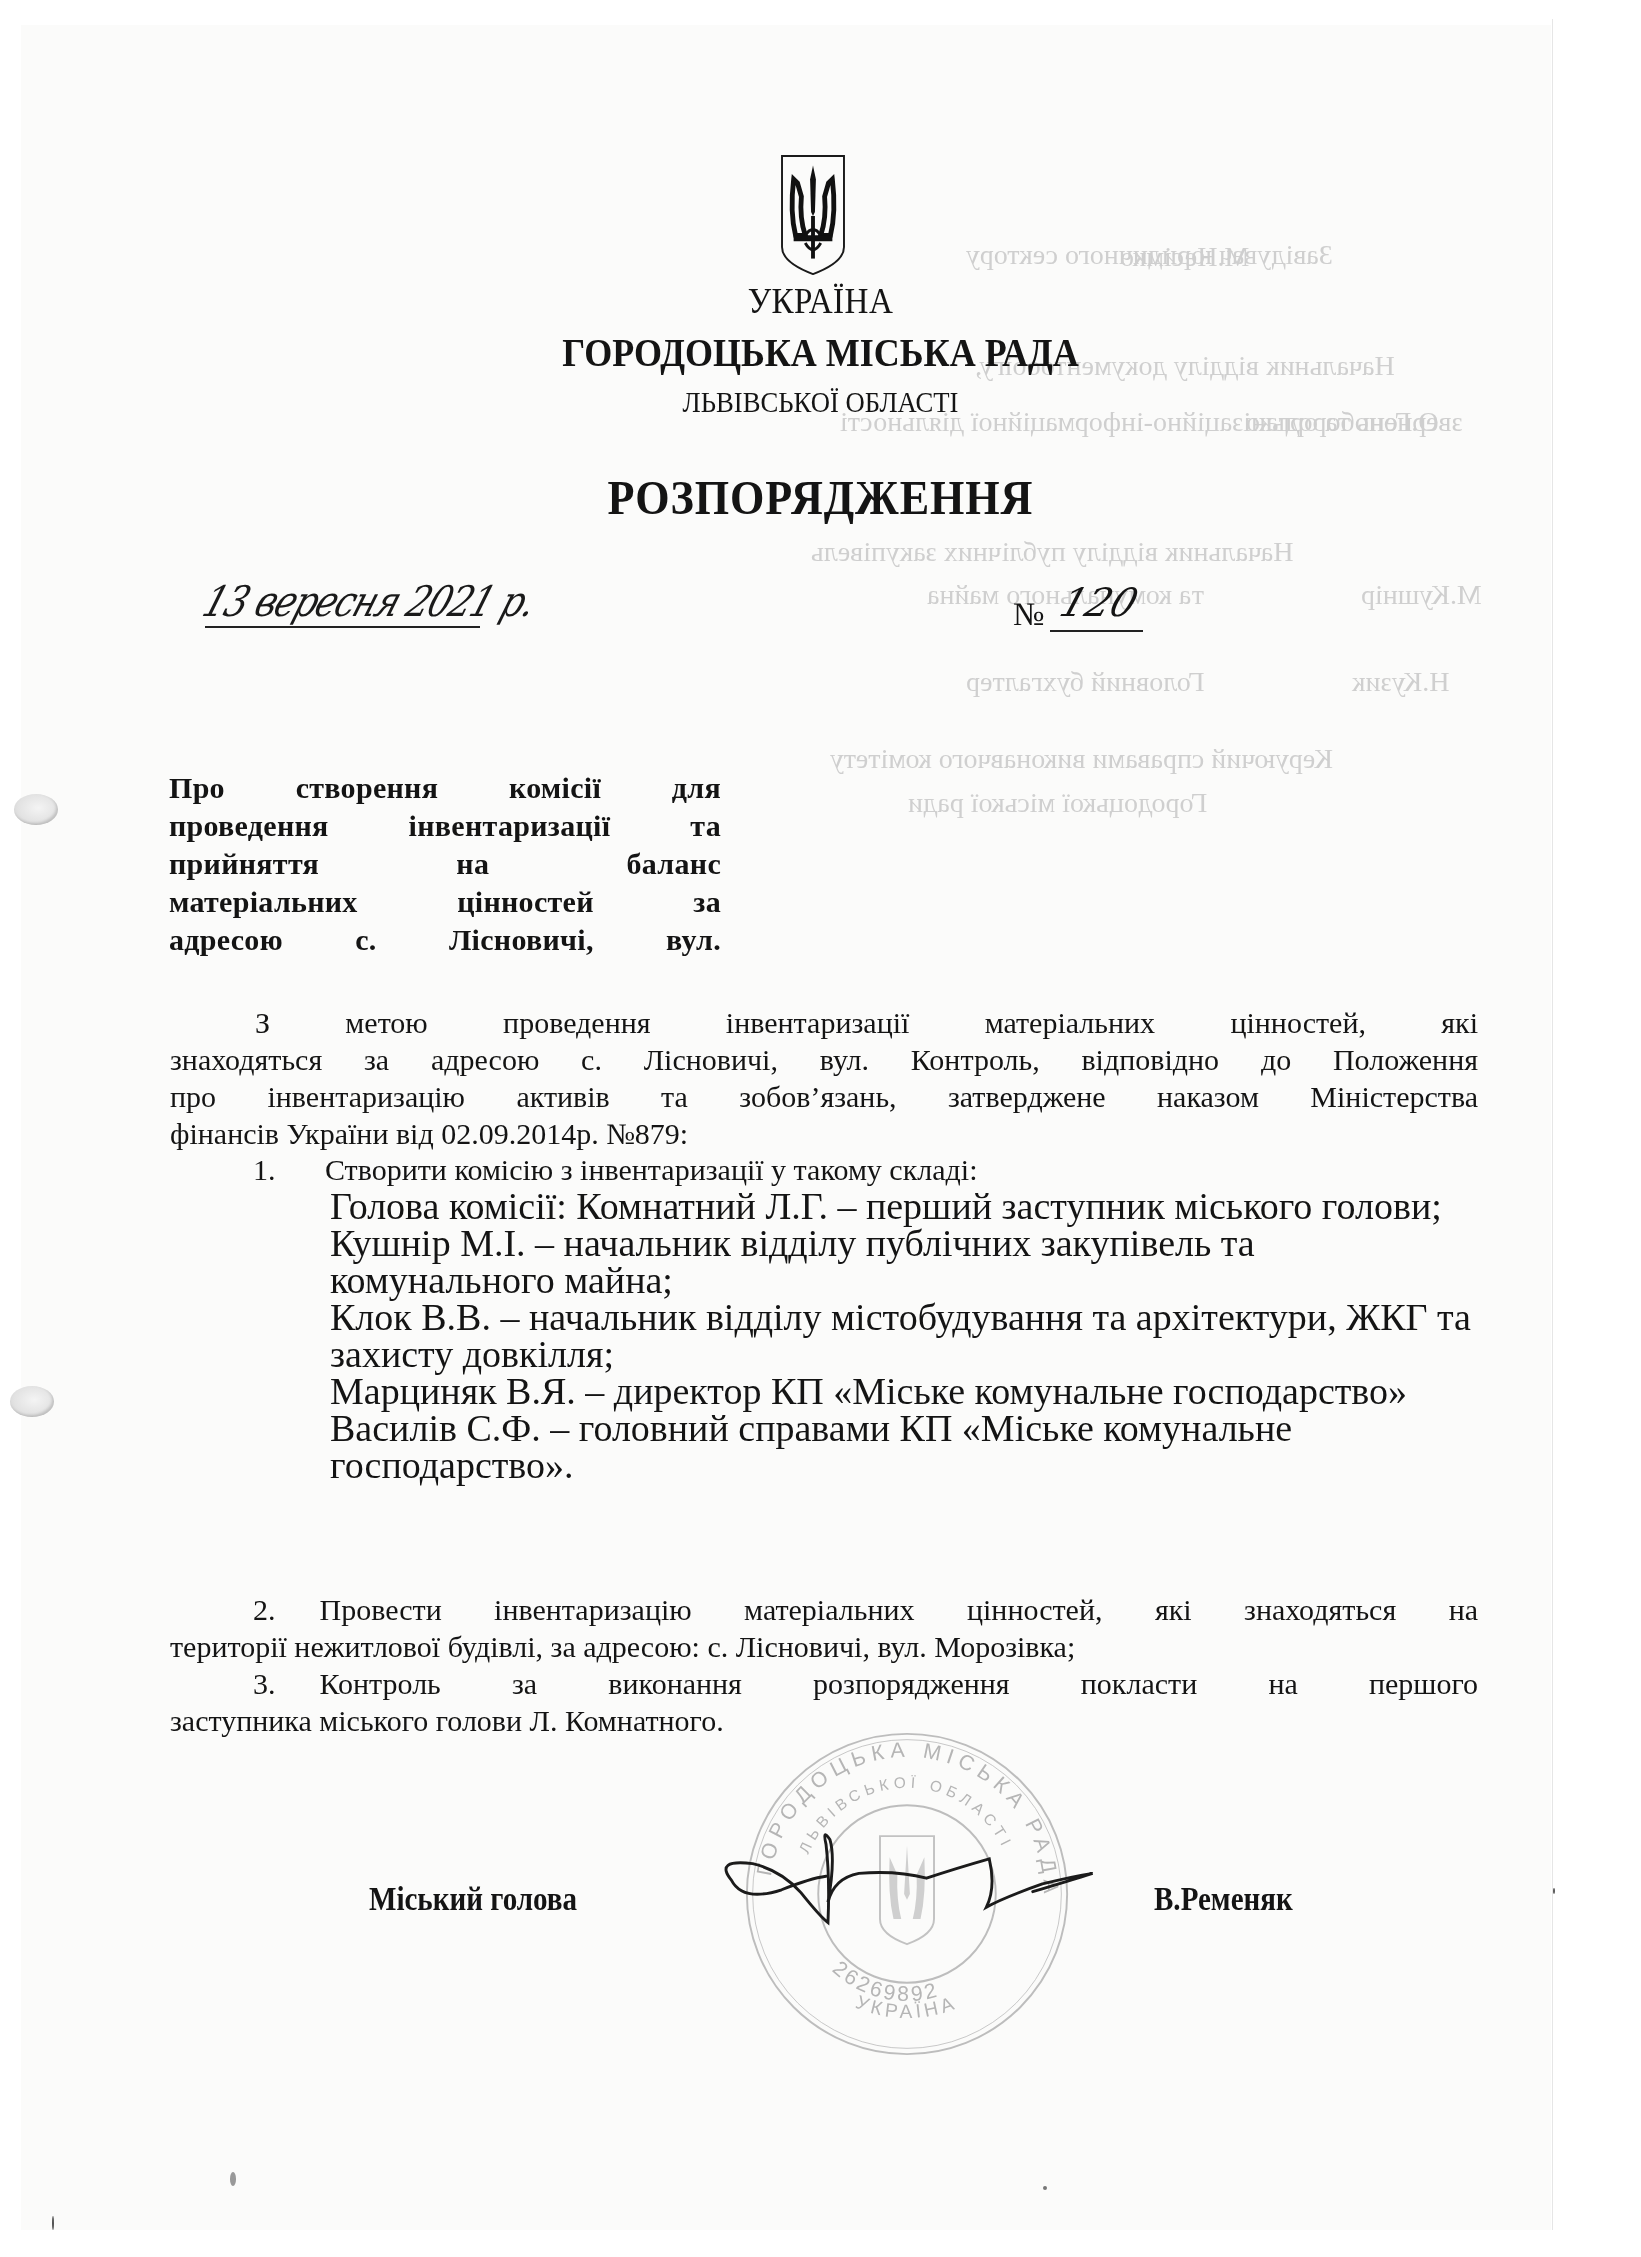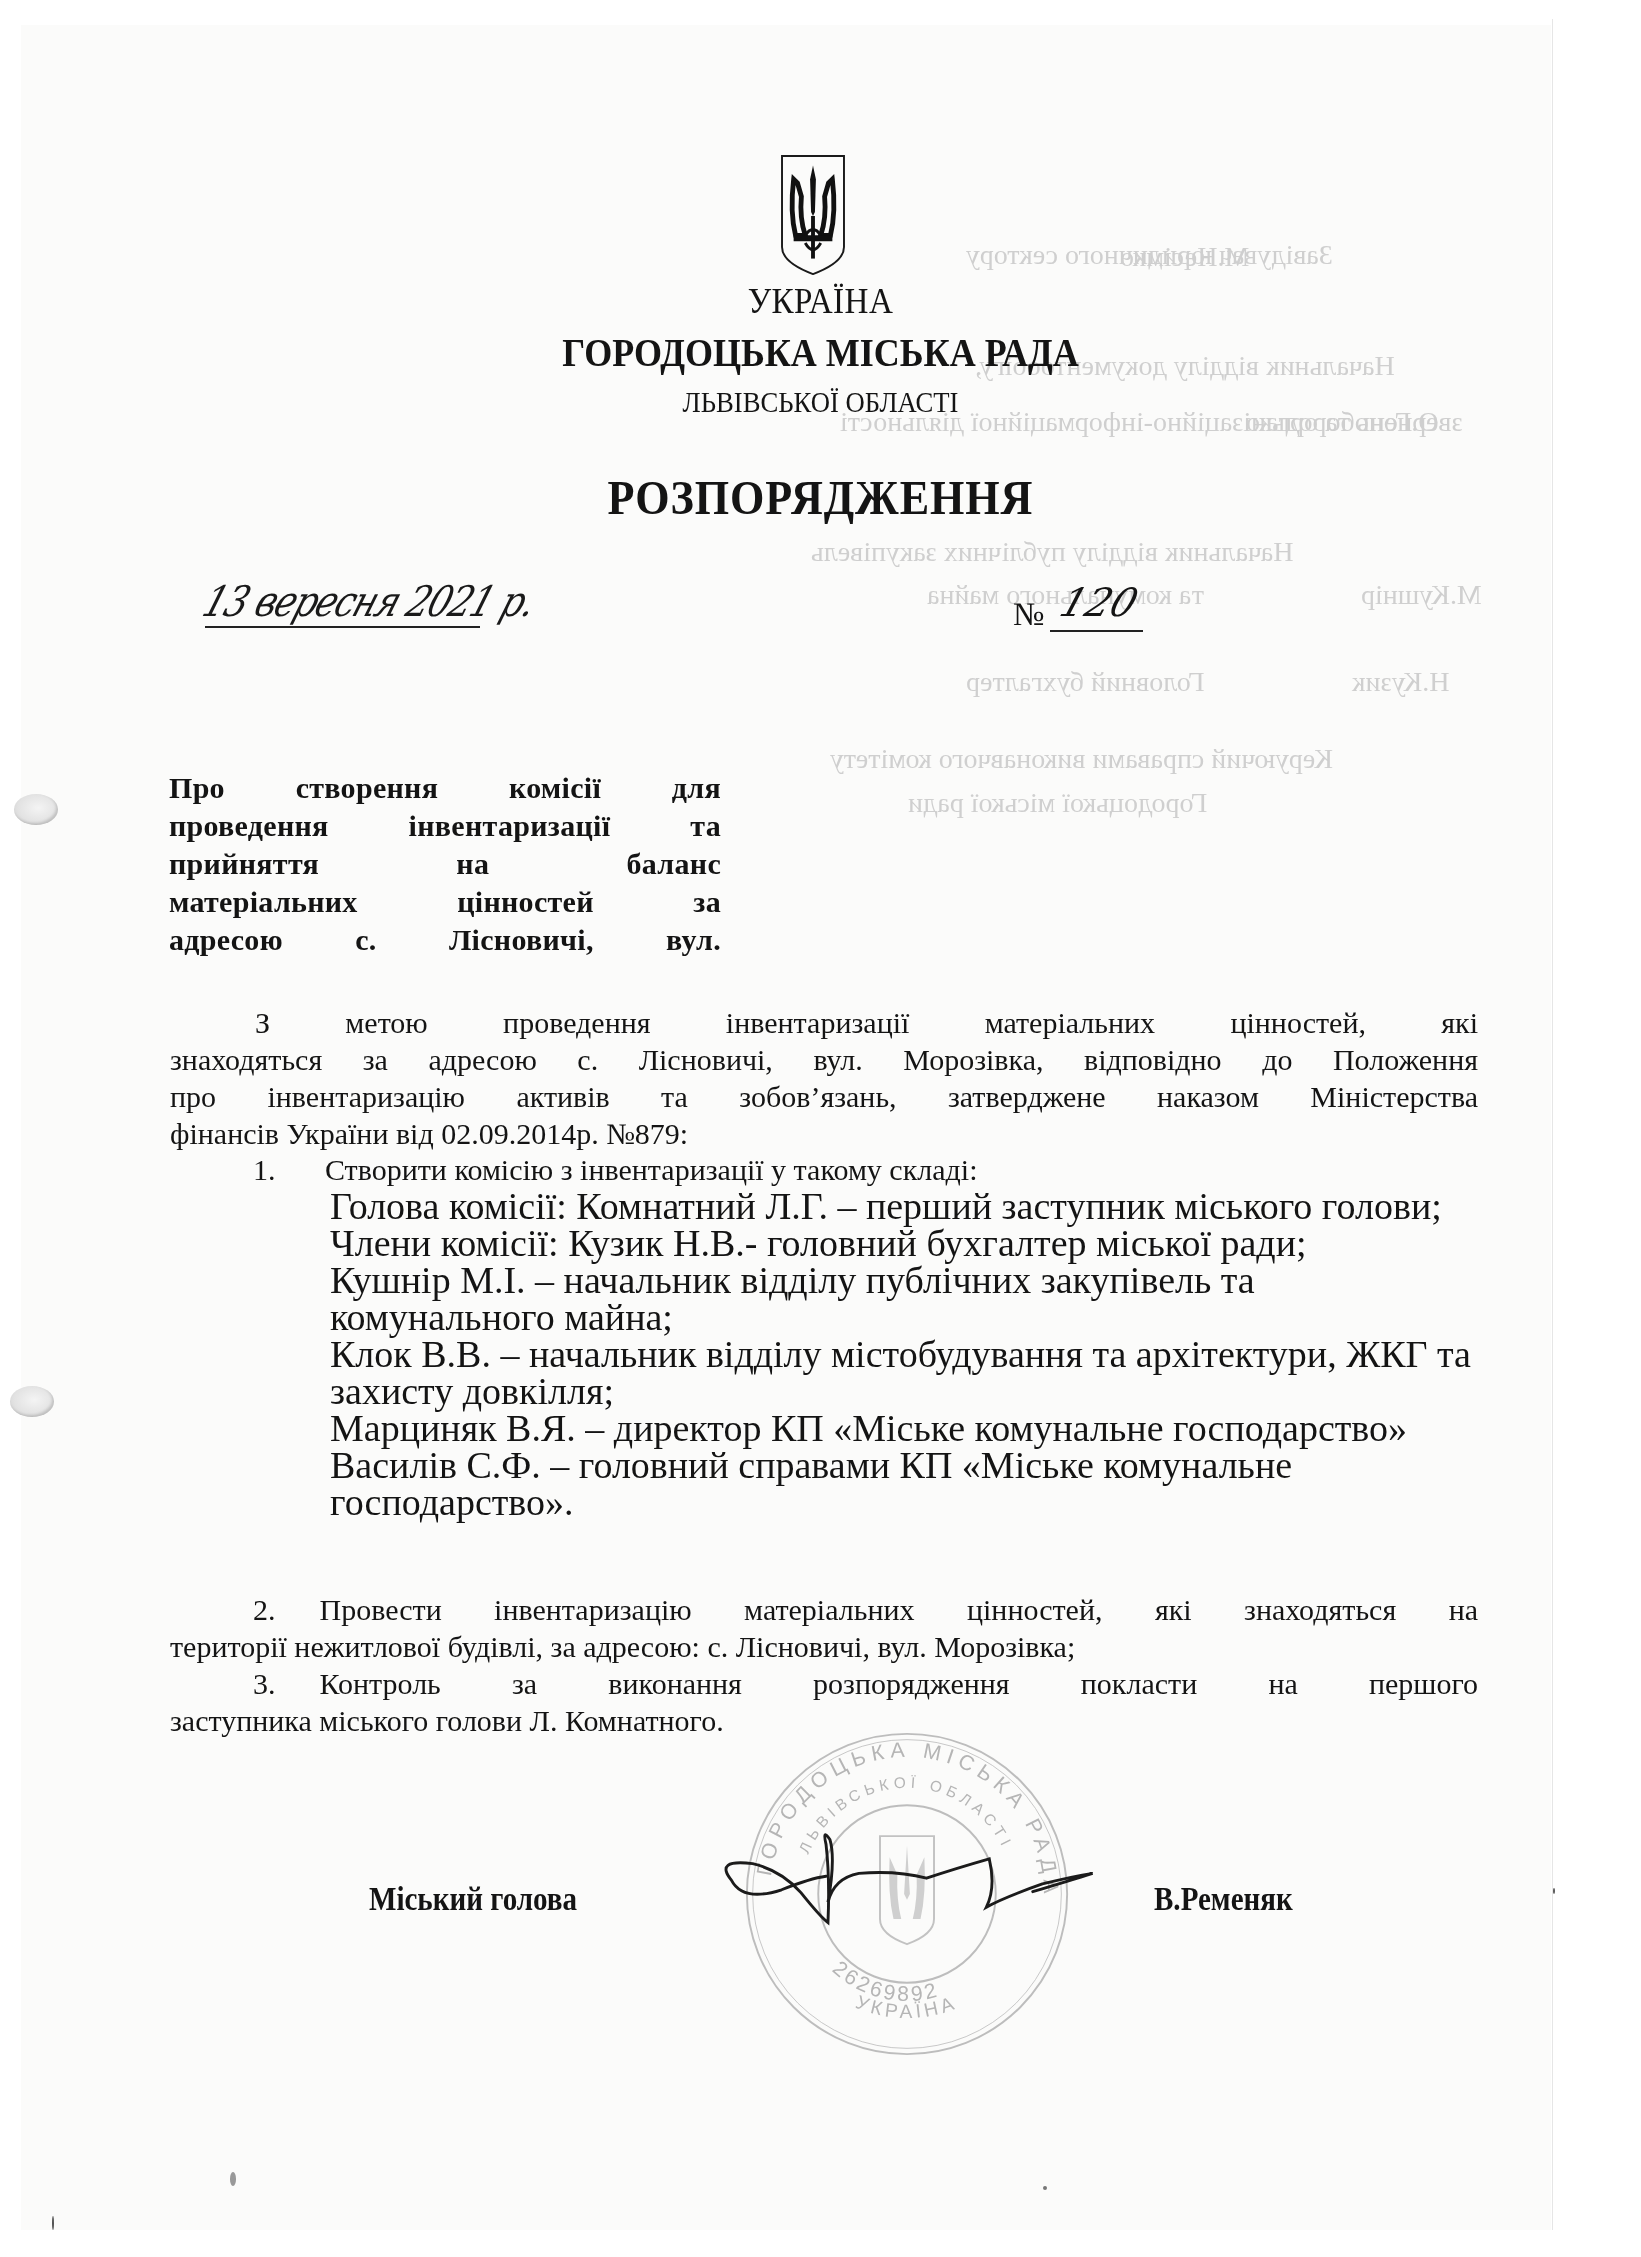--- a/index.html
+++ b/index.html
@@ -105,32 +105,31 @@
 <div class="subject">
   <span class="ln">Про створення комісії для</span>
   <span class="ln">проведення інвентаризації та</span>
   <span class="ln">прийняття на баланс</span>
   <span class="ln">матеріальних цінностей за</span>
   <span class="ln">адресою с. Лісновичі, вул.</span>
 </div>
 
 <div class="body-text" style="top:1004px;">
   <span class="ln indent">З метою проведення інвентаризації матеріальних  цінностей, які</span>
-  <span class="ln">знаходяться за адресою с. Лісновичі, вул. Морозівка, відповідно до Положення</span>
+  <span class="ln">знаходяться за адресою с. Лісновичі, вул. Контроль, відповідно до Положення</span>
   <span class="ln">про інвентаризацію активів та зобов’язань, затверджене наказом Міністерства</span>
   <span class="ln left">фінансів України від 02.09.2014р. №879:</span>
 </div>
 
 <div class="item" style="left:253px; top:1151px; width:1236px;">
   <span class="num">1.</span>
   <span style="position:absolute; left:72px; white-space:nowrap;text-align:right;">Створити комісію з інвентаризації у такому складі:</span>
 </div>
 <div class="members" style="top:1188px;">
   <span class="ln">Голова комісії: Комнатний Л.Г. – перший заступник міського голови;</span>
-  <span class="ln">Члени комісії: Кузик Н.В.- головний бухгалтер міської ради;</span>
   <span class="ln">Кушнір М.І. – начальник відділу публічних закупівель та</span>
   <span class="ln">комунального майна;</span>
   <span class="ln">Клок В.В. – начальник відділу містобудування та архітектури, ЖКГ та</span>
   <span class="ln">захисту довкілля;</span>
   <span class="ln">Марциняк В.Я. – директор КП «Міське комунальне господарство»</span>
   <span class="ln">Василів С.Ф. – головний справами КП «Міське комунальне</span>
   <span class="ln">господарство».</span>
 </div>
 
 <div class="body-text" style="top:1591px;">

